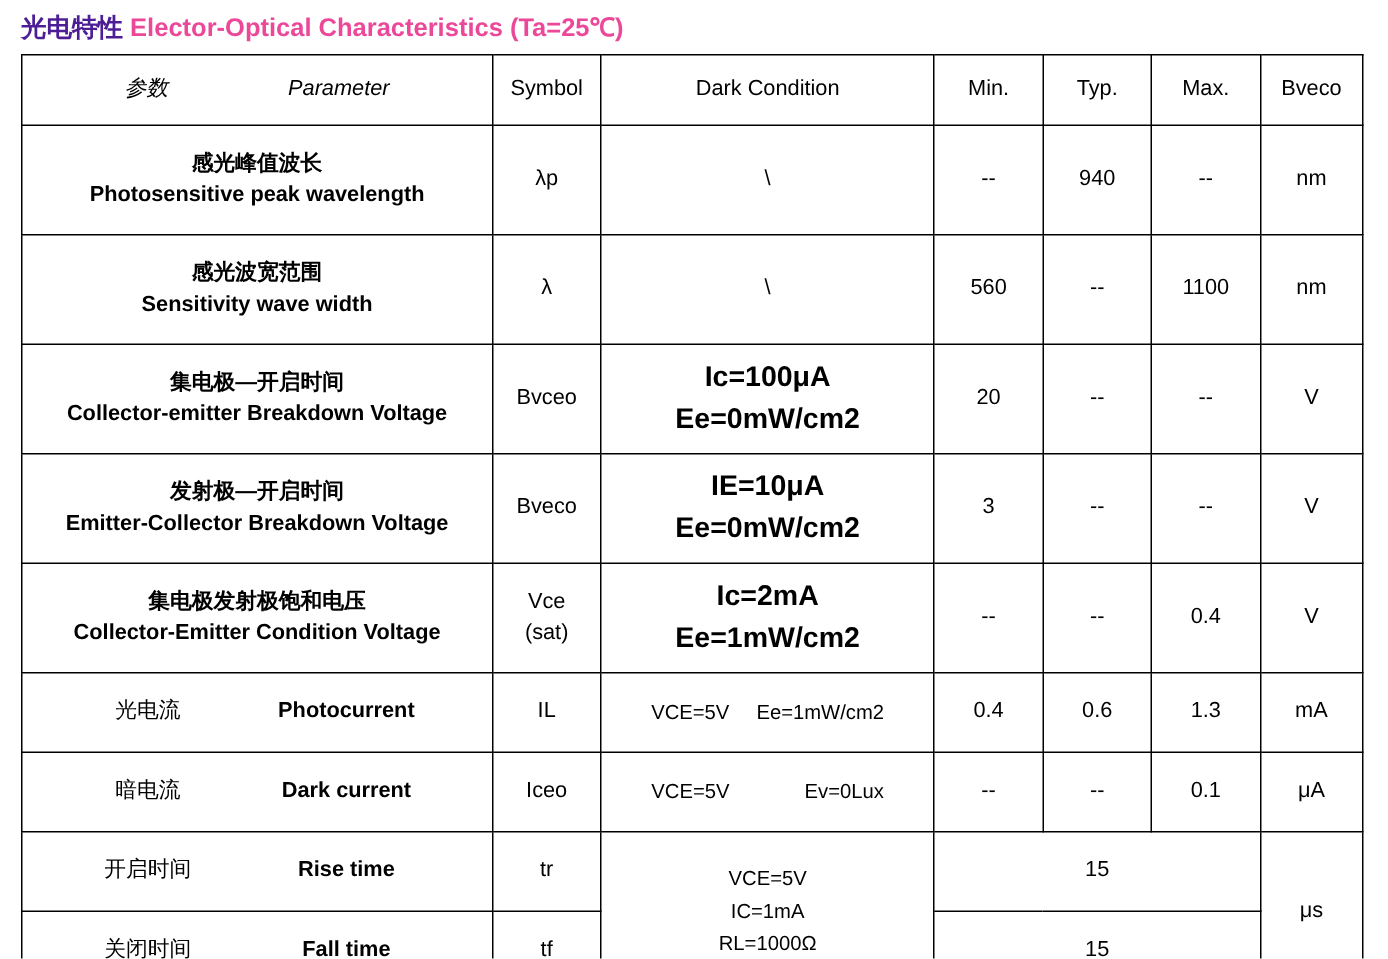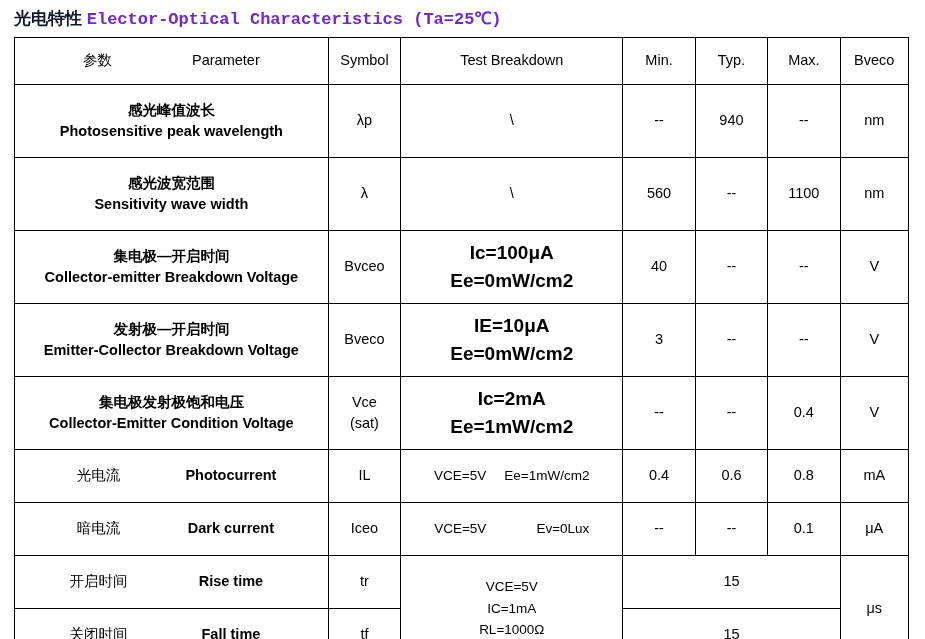--- a/index.html
+++ b/index.html
@@ -22,25 +22,24 @@
     padding: 0;
   }
   .doc-title {
     margin: 8px 0 6px 14px;
     font-size: 17px;
     font-weight: bold;
     line-height: 22px;
     white-space: nowrap;
   }
   .doc-title .cn {
-    color: #0f172a;
+    color: #4c1d95;
   }
   .doc-title .en {
-    color: #6d28d9;
-    font-family: Liberation Mono, monospace;
+    color: #ec4899;
   }
   table.spec {
     border-collapse: collapse;
     margin-left: 14px;
     width: 895px;
     table-layout: fixed;
   }
   table.spec td {
     border: 1px solid #000000;
     text-align: center;
@@ -60,20 +59,21 @@
 
   .hdr td {
     font-size: 15px;
     height: 40px;
   }
   .hdr .param-head {
     display: flex;
     justify-content: space-around;
     align-items: flex-end;
     padding: 0 26px;
+    font-style: italic;
   }
   .row-tall td { height: 66px; }
   .row-mid td { height: 46px; }
   .two-line .l1,
   .two-line .l2 {
     display: block;
     font-weight: bold;
   }
   .cond-two .l1,
   .cond-two .l2 {
@@ -129,21 +129,21 @@
     </colgroup>
     <tbody>
       <tr class="hdr">
         <td>
           <div class="param-head">
             <span>参数</span>
             <span>Parameter</span>
           </div>
         </td>
         <td>Symbol</td>
-        <td>Test Breakdown</td>
+        <td>Dark Condition</td>
         <td>Min.</td>
         <td>Typ.</td>
         <td>Max.</td>
         <td>Bveco</td>
       </tr>
 
       <tr class="row-tall">
         <td class="two-line">
           <span class="l1">感光峰值波长</span>
           <span class="l2">Photosensitive peak wavelength</span>
@@ -172,21 +172,21 @@
       <tr class="row-tall">
         <td class="two-line">
           <span class="l1">集电极—开启时间</span>
           <span class="l2">Collector-emitter Breakdown Voltage</span>
         </td>
         <td>Bvceo</td>
         <td class="cond-two">
           <span class="l1">Ic=100μA</span>
           <span class="l2">Ee=0mW/cm2</span>
         </td>
-        <td>40</td>
+        <td>20</td>
         <td>--</td>
         <td>--</td>
         <td>V</td>
       </tr>
 
       <tr class="row-tall">
         <td class="two-line">
           <span class="l1">发射极—开启时间</span>
           <span class="l2">Emitter-Collector Breakdown Voltage</span>
         </td>
@@ -229,21 +229,21 @@
         </td>
         <td>IL</td>
         <td>
           <div class="cond-split">
             <span>VCE=5V</span>
             <span>Ee=1mW/cm2</span>
           </div>
         </td>
         <td>0.4</td>
         <td>0.6</td>
-        <td>0.8</td>
+        <td>1.3</td>
         <td>mA</td>
       </tr>
 
       <tr class="row-mid">
         <td>
           <div class="param-split">
             <span class="cn">暗电流</span>
             <span class="en">Dark current</span>
           </div>
         </td>

